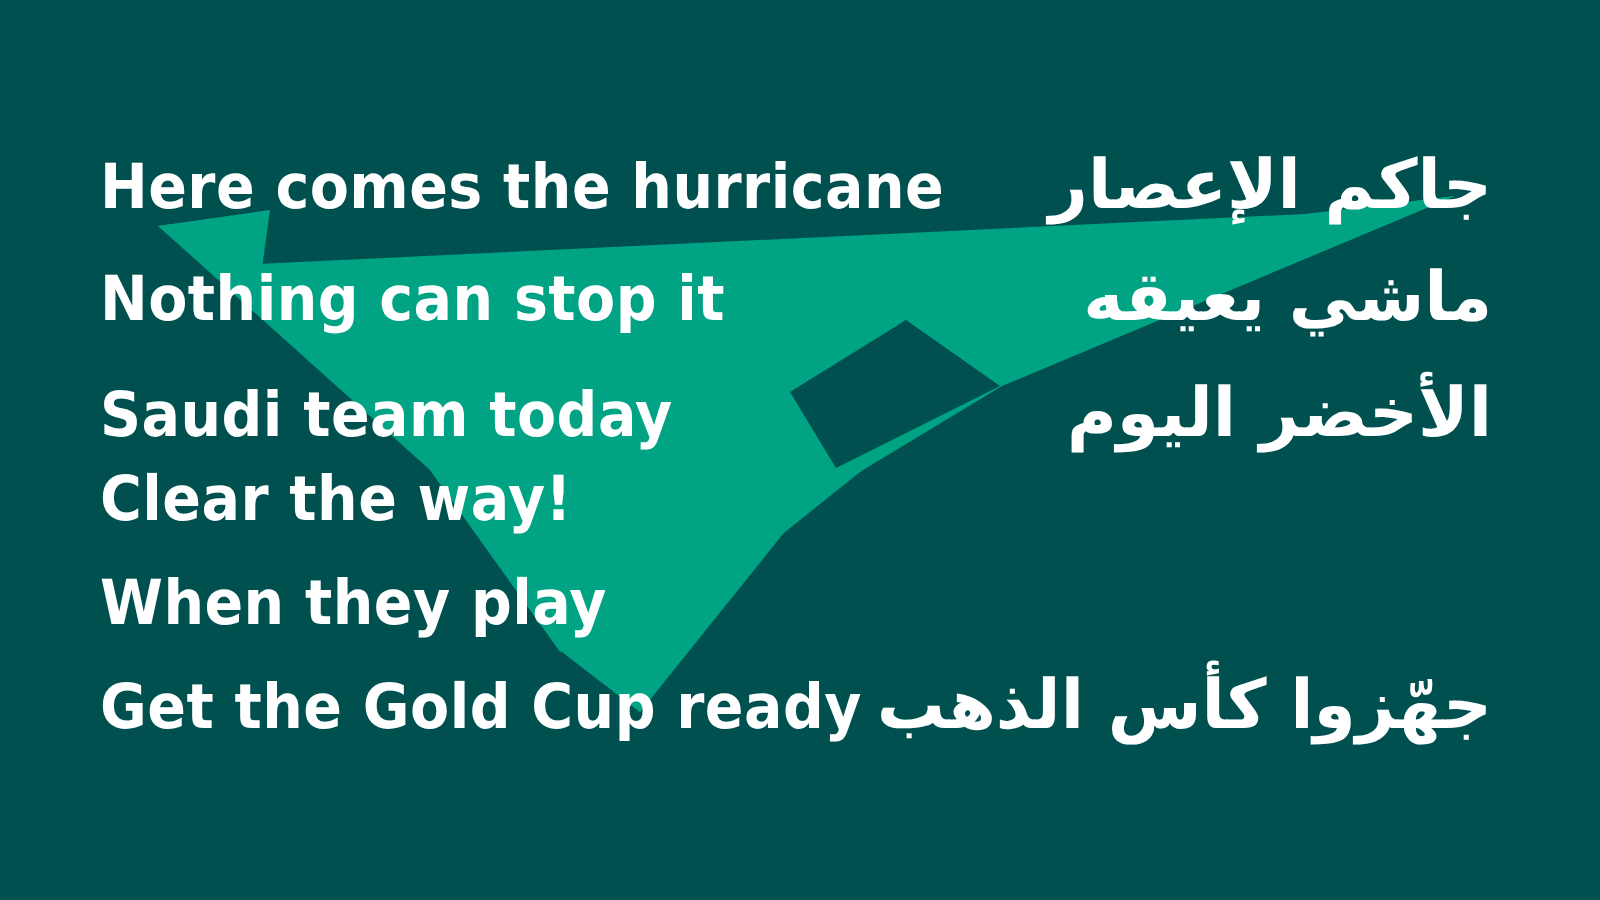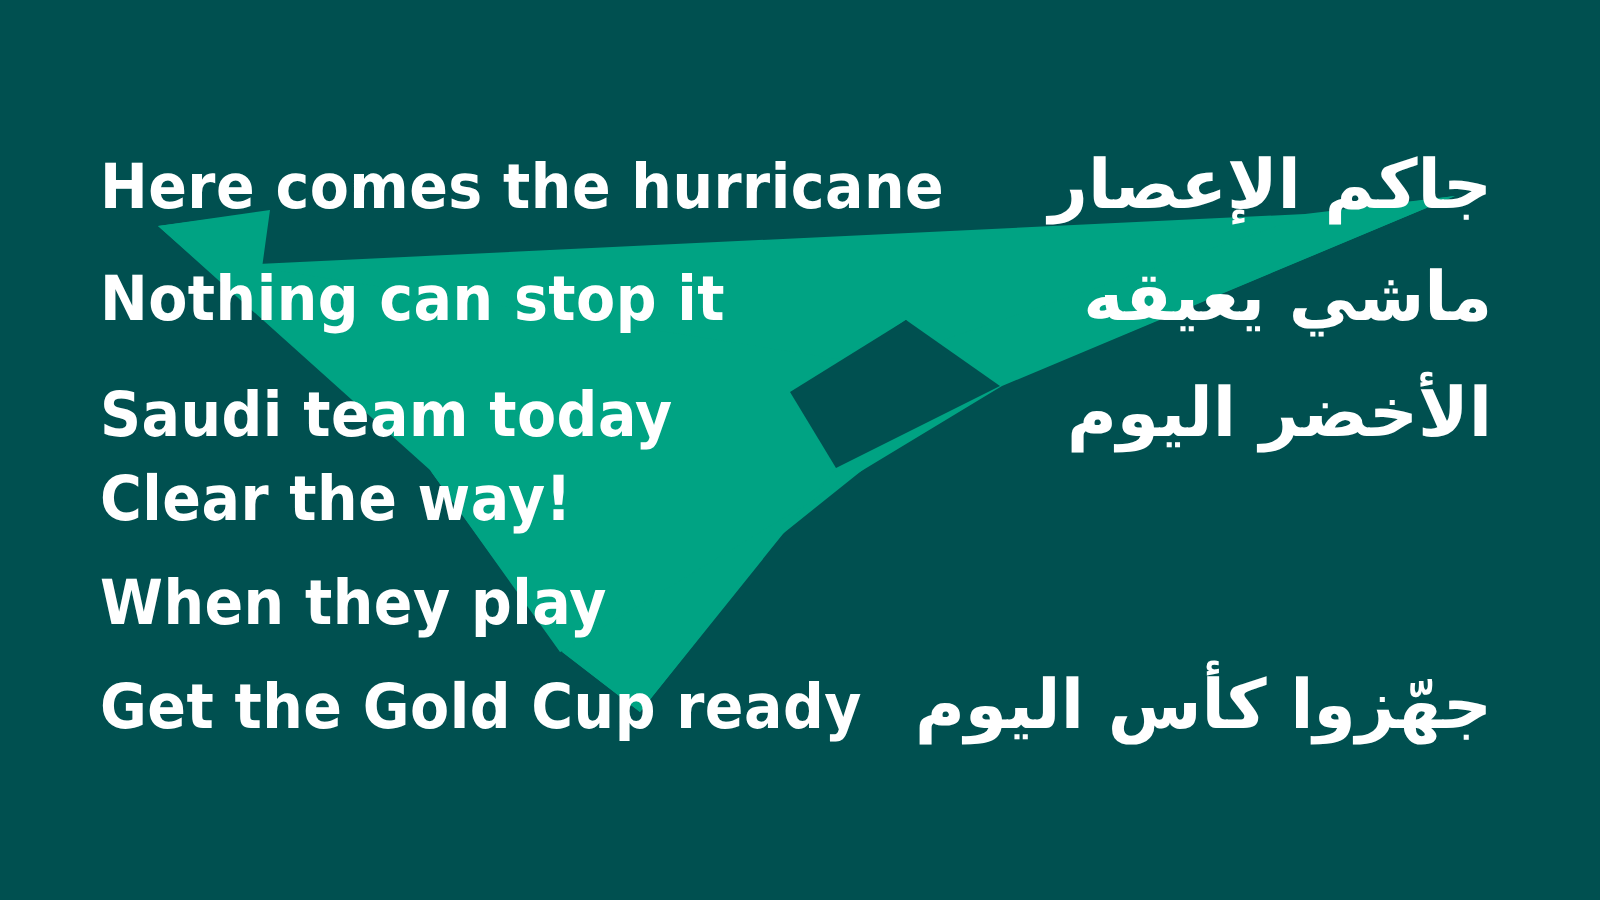--- a/index.html
+++ b/index.html
@@ -106,17 +106,17 @@
     <div class="chant-row row-3">
       <span class="en-line" style="color: rgb(255, 255, 255);">Clear the way!</span>
     </div>
 
     <div class="chant-row row-4">
       <span class="en-line" style="color: rgb(255, 255, 255);">When they play</span>
     </div>
 
     <div class="chant-row row-5">
       <span class="en-line" style="color: rgb(255, 255, 255);">Get the Gold Cup ready</span>
-      <span class="ar-line" style="color: rgb(255, 255, 255);">جهّزوا كأس اليوم</span>
+      <span class="ar-line" style="color: rgb(255, 255, 255);">جهّزوا كأس الذهب</span>
     </div>
 
   </div>
 </div>
 
 </body></html>

